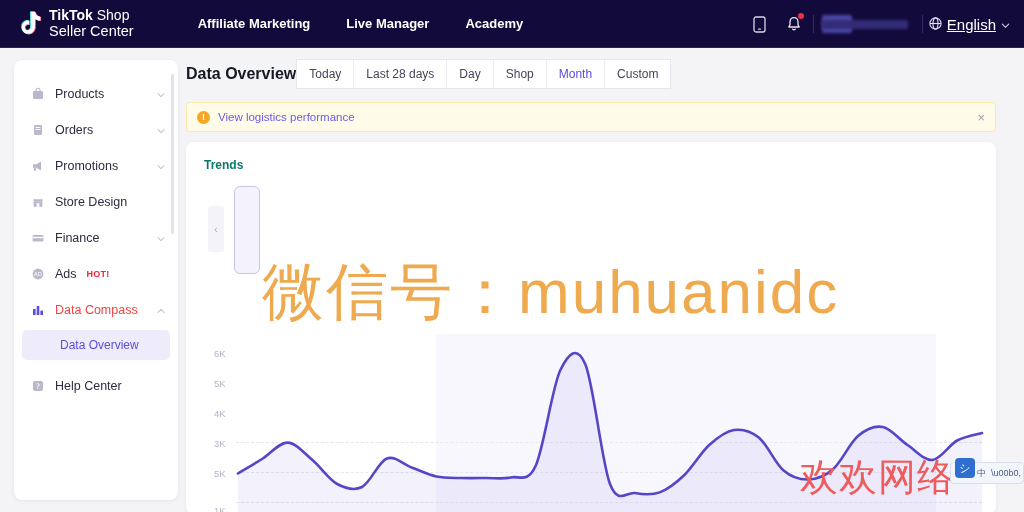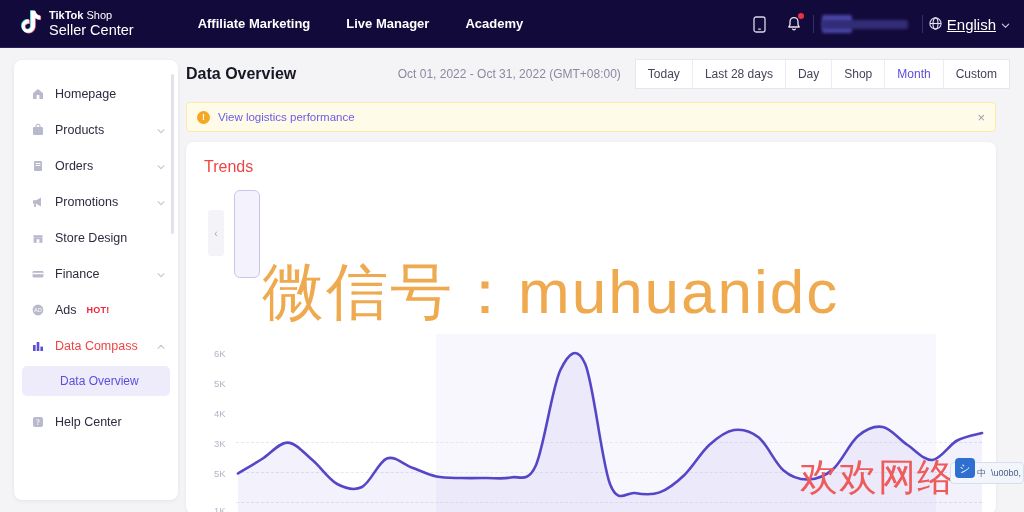--- a/index.html
+++ b/index.html
@@ -17,21 +17,21 @@
     background: #120a3a;
     display: flex; align-items: center;
     border-bottom: 1px solid #2a2060;
   }
   .logo-wrap {
     display: flex; align-items: center;
     margin-left: 16px; gap: 7px;
   }
   .tt-note { width: 26px; height: 28px; position: relative; flex: none; }
   .logo-text { line-height: 1.12; }
-  .logo-l1, .logo-l2 { color: #fff; font-size: 11px; white-space: nowrap; }
+  .logo-l1, .logo-l2 { color: #fff; font-size: 14px; white-space: nowrap; }
   .logo-l1 b { font-weight: bold; }
   .logo-l1 span.light { font-weight: normal; }
   .logo-l2 { font-weight: normal; font-size: 14.5px; }
 
   .nav { display: flex; align-items: center; gap: 36px; margin-left: 64px; }
   .nav a {
     color: #fff; font-size: 13px; font-weight: bold;
     text-decoration: none; white-space: nowrap;
   }
 
@@ -140,21 +140,21 @@
   .alert-link { font-size: 11.5px; color: #6c5ce7; text-decoration: none; cursor: pointer; }
   .alert-x { margin-left: auto; color: #9a9aae; font-size: 13px; cursor: pointer; line-height:1; }
 
   
   .card {
     margin-top: 10px; width: 810px; height: 372px;
     background: #fff; border-radius: 8px;
     box-shadow: 0 1px 4px rgba(20,20,60,.06);
     padding: 16px 18px 0 18px; position: relative; overflow: hidden;
   }
-  .card-title { font-size: 16px; font-weight: normal; color: #ef4444; }
+  .card-title { font-size: 12px; font-weight: bold; color: #0f766e; }
 
   .metricrow { position: relative; margin-top: 14px; height: 88px; }
   .scroll-btn {
     position: absolute; left: 4px; top: 20px;
     width: 16px; height: 46px; border-radius: 3px;
     background: #f3f3f8; display: flex; align-items: center; justify-content: center;
     color: #a9a9bb; font-size: 10px; cursor: pointer;
   }
   .mcard {
     position: absolute; left: 30px; top: 0;
@@ -264,29 +264,20 @@
             <path d="M1.5 3.5L5 7l3.5-3.5" fill="none" stroke="#d5d5e8" stroke-width="1.2" stroke-linecap="round"></path>
           </svg>
       </span>
     </div>
   </div>
 </div>
 
 <div class="sidebar">
   <div class="sb-scroll"></div>
 
-  <div class="sb-item">
-    <span class="sb-ico">
-      <svg width="14" height="14" viewBox="0 0 14 14">
-          <path d="M2 6.2L7 2l5 4.2V12H2z" fill="#b9b9cc"></path>
-          <rect x="5.6" y="8" width="2.8" height="4" fill="#fff"></rect>
-        </svg>
-    </span>
-    <span class="lbl">Homepage</span>
-  </div>
 
   <div class="sb-item">
     <span class="sb-ico">
       <svg width="14" height="14" viewBox="0 0 14 14">
           <rect x="2" y="4" width="10" height="8" rx="1.2" fill="#b9b9cc"></rect>
           <path d="M5 4.5V3.2a2 2 0 0 1 4 0v1.3" fill="none" stroke="#b9b9cc" stroke-width="1.1"></path>
         </svg>
     </span>
     <span class="lbl">Products</span>
     <span class="chev">
@@ -395,21 +386,20 @@
         </svg>
     </span>
     <span class="lbl">Help Center</span>
   </div>
 </div>
 
 <div class="main">
 
   <div class="pagehead">
     <div class="page-title">Data Overview</div>
-    <div class="daterange">Oct 01, 2022 - Oct 31, 2022 (GMT+08:00)</div>
     <div class="seg">
       <div>Today</div>
       <div>Last 28 days</div>
       <div>Day</div>
       <div>Shop</div>
       <div class="sel">Month</div>
       <div>Custom</div>
     </div>
   </div>
 

